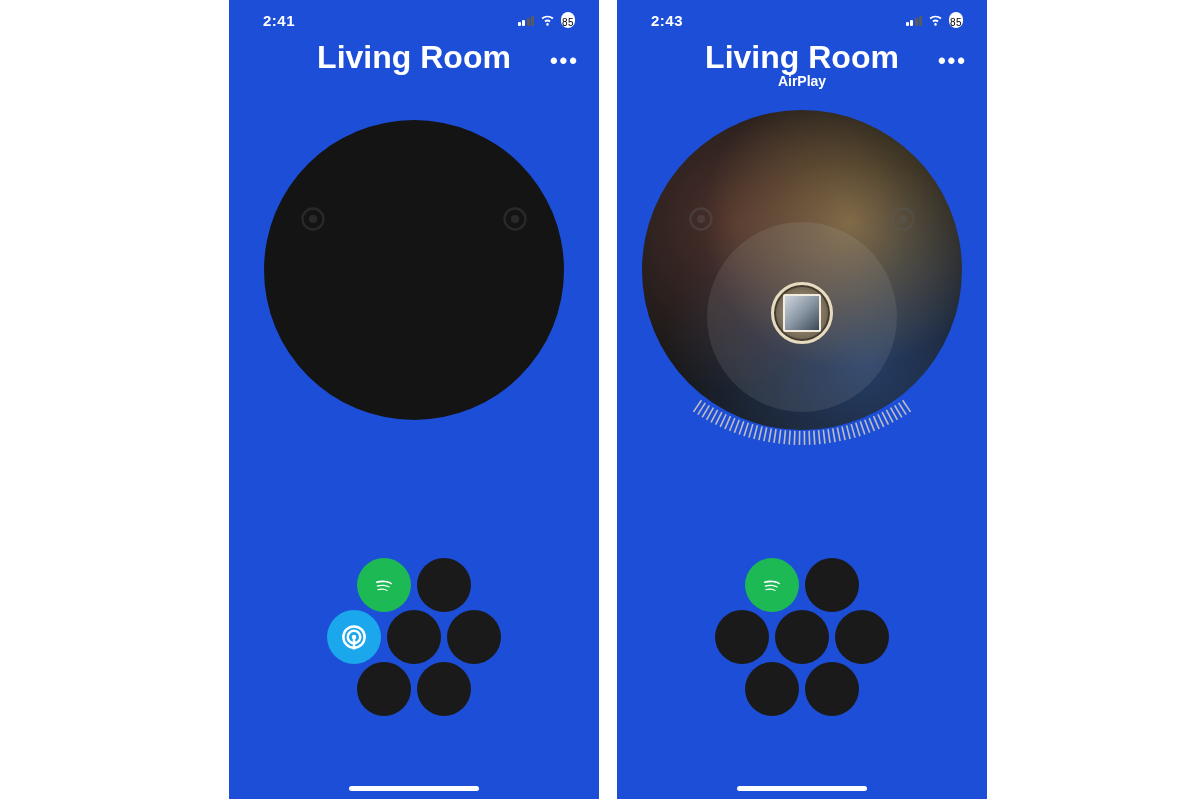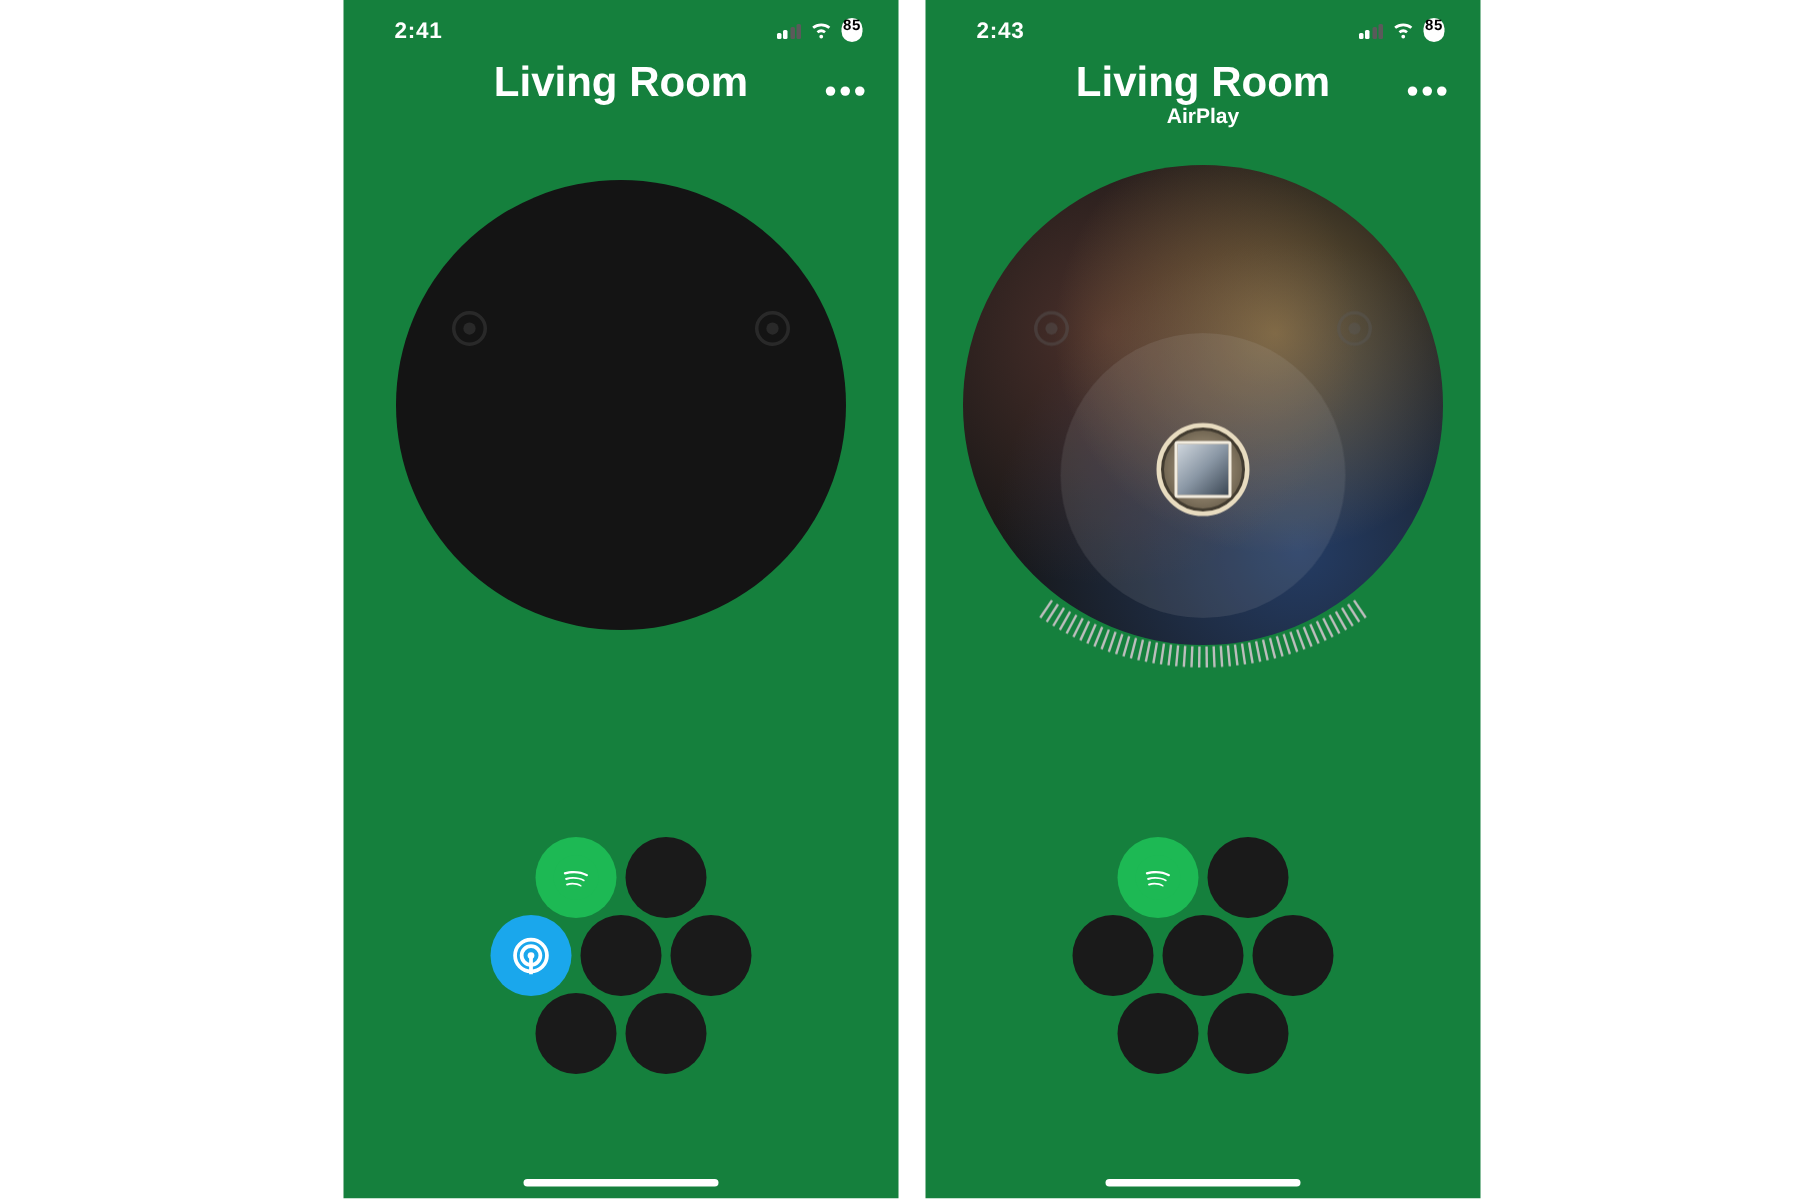--- a/index.html
+++ b/index.html
@@ -1,35 +1,35 @@
 <!DOCTYPE html>
 <html><head>
 <meta charset="utf-8">
 <style>
   html,body{margin:0;padding:0;background:#fff;font-family:-apple-system,BlinkMacSystemFont,"SF Pro Text","Helvetica Neue",Arial,sans-serif;-webkit-font-smoothing:antialiased;}
   .stage{position:relative;width:1200px;height:799px;margin:0 auto;background:#fff;}
-  .phone{position:absolute;top:0;width:370px;height:799px;background:#15803d;color:#fff;overflow:hidden;}
+  .phone{position:absolute;top:0;width:370px;height:799px;background:#1d4ed8;color:#fff;overflow:hidden;}
   .phone.left{left:229px;}
   .phone.right{left:601px;margin-left:16px;}
 
   
   .status{position:absolute;top:0;left:0;right:0;height:40px;display:flex;align-items:center;justify-content:space-between;padding:0 24px 0 34px;font-weight:600;font-size:15px;letter-spacing:0.5px;}
   .status .right-icons{display:flex;align-items:center;gap:5px;}
-  .battery-pill{display:inline-flex;align-items:flex-start;justify-content:center;width:14px;height:16px;border-radius:7px;background:#fff;color:#000;font-size:10px;font-weight:700;}
+  .battery-pill{display:inline-flex;align-items:flex-end;justify-content:center;width:14px;height:16px;border-radius:7px;background:#fff;color:#000;font-size:10px;font-weight:400;}
   .sig{display:inline-flex;align-items:flex-end;gap:1.5px;height:12px;}
   .sig i{display:block;width:3px;background:#fff;border-radius:1px;}
   .sig i.dim{background:#5a5a5a;}
   .sig i:nth-child(1){height:4px;}
   .sig i:nth-child(2){height:6px;}
   .sig i:nth-child(3){height:8px;}
   .sig i:nth-child(4){height:10px;}
 
   
   .hdr{position:absolute;top:40px;left:0;right:0;text-align:center;}
-  .hdr .title{font-size:28px;font-weight:800;line-height:1.1;}
+  .hdr .title{font-size:32px;font-weight:800;line-height:1.1;}
   .hdr .subtitle{font-size:14px;font-weight:700;line-height:1.1;margin-top:-1px;}
   .more{position:absolute;top:50px;right:20px;font-size:22px;font-weight:900;letter-spacing:2px;line-height:1;}
 
   
   .orb-wrap{position:absolute;top:90px;left:0;right:0;height:360px;}
   .orb{position:absolute;left:50%;top:50%;transform:translate(-50%,-50%);border-radius:50%;}
   .orb.dark{width:300px;height:300px;background:#141414;}
   .orb.grad{width:320px;height:320px;
     background:
       radial-gradient(circle at 65% 35%, rgba(198,160,90,0.55) 0%, rgba(198,160,90,0) 50%),

